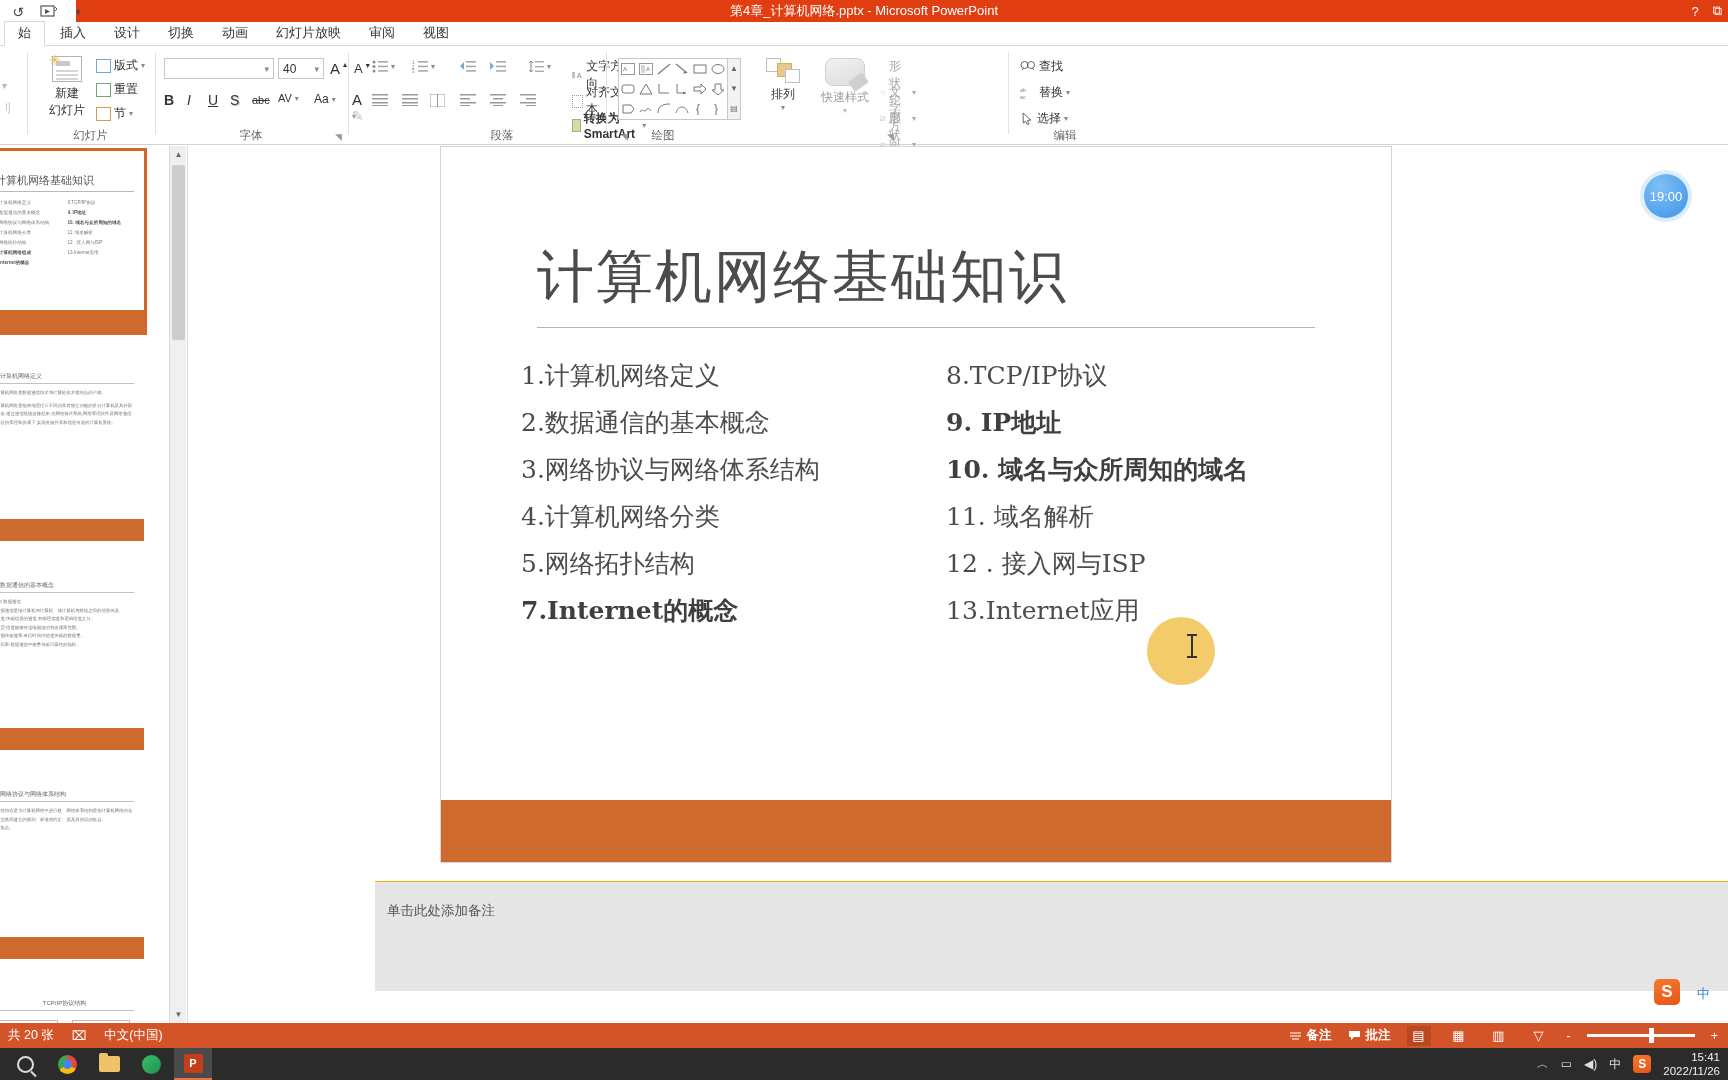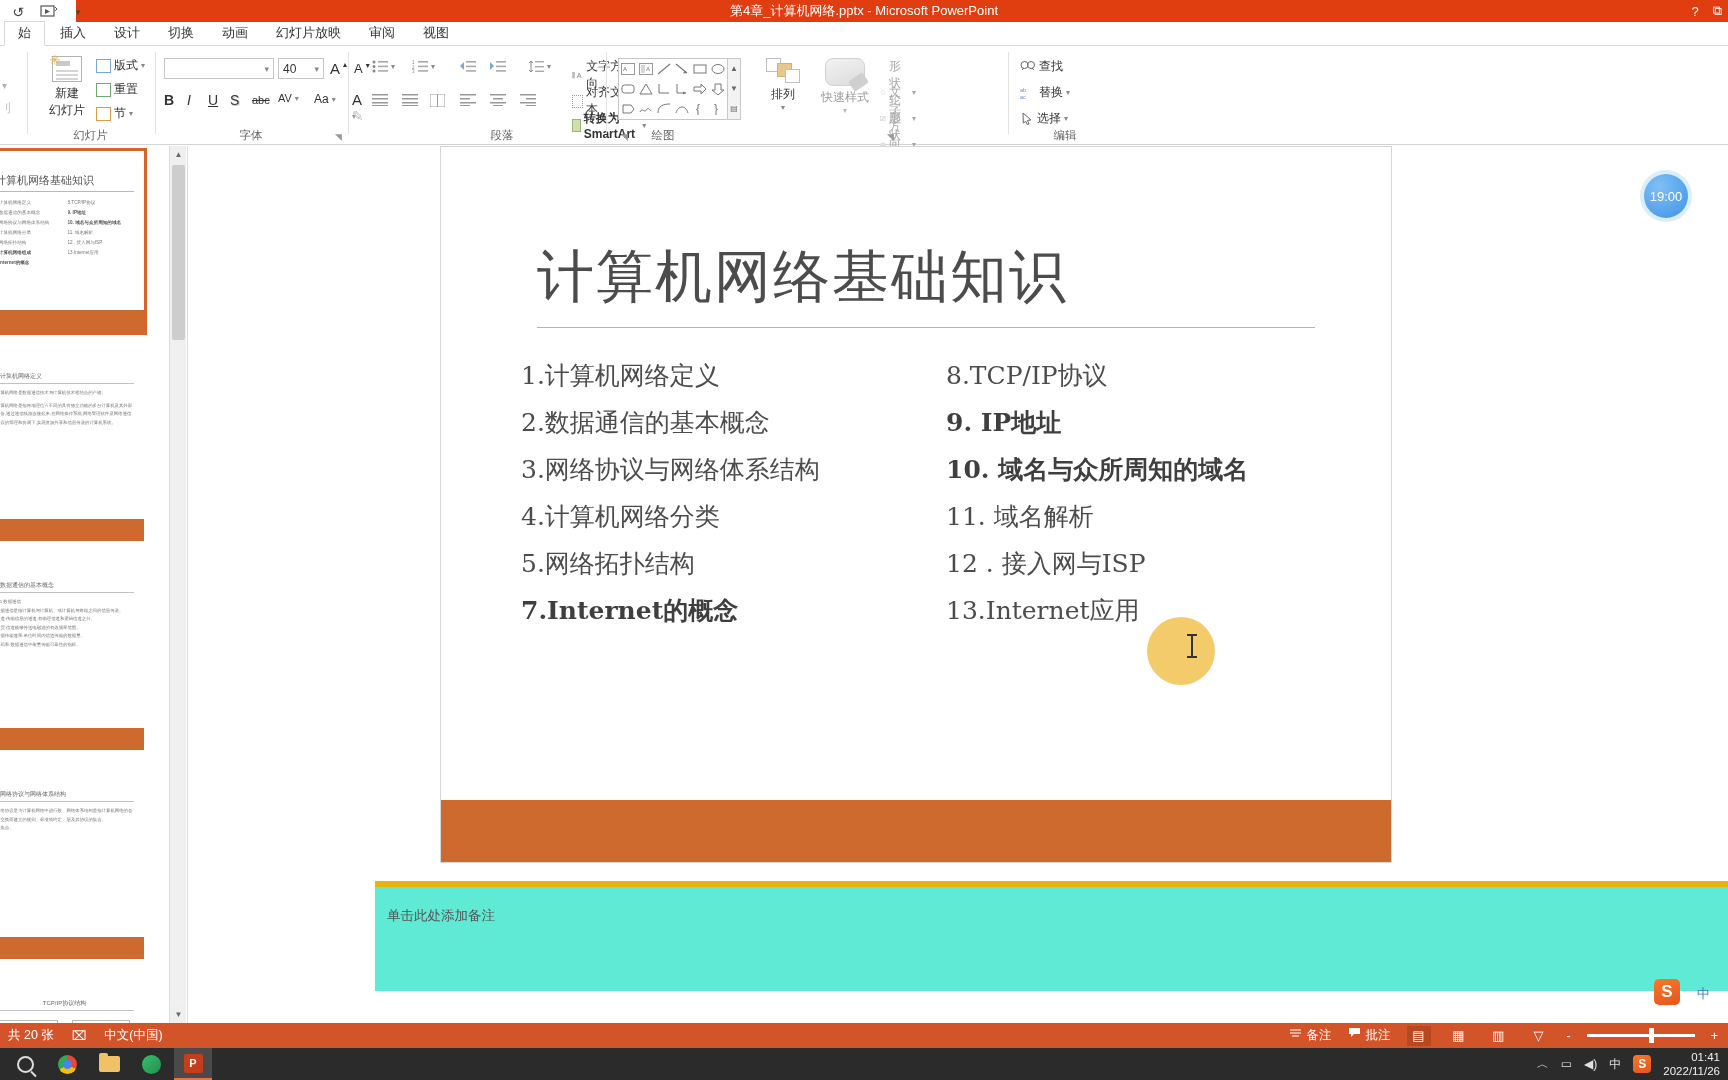--- a/index.html
+++ b/index.html
@@ -173,40 +173,40 @@
 
   .timer {
     position: absolute; right: 40px; top: 28px; width: 44px; height: 44px; border-radius: 50%;
     background: radial-gradient(circle at 35% 28%, #7fc0f5, #3f92e8);
     color: #fff; font-size: 13px; display:flex; align-items:center; justify-content:center;
     box-shadow: 0 0 0 4px rgba(130,190,240,0.28);
   }
 
   .notes {
     position: absolute; left: 187px; top: 735px; right: 0; height: 110px;
-    border-top: 6px solid #eab308; background: #5eead4;
+    border-top: 1px solid #eab308; background: #e5e5e5;
   }
   .notes-text { position: absolute; left: 12px; top: 20px; font-size: 13.5px; color: #555; }
 
   .sogou-ic {
     position: absolute; right: 48px; bottom: 18px; width: 26px; height: 26px;
     border-radius: 5px; background: linear-gradient(160deg,#f57a2b,#e8531a);
     color:#fff; font-size: 17px; font-weight: bold; display:flex; align-items:center; justify-content:center;
   }
   .sogou-txt { position:absolute; right: 18px; bottom: 20px; font-size: 13px; color: #3a7fc1; }
 
   
   .statusbar {
     position: absolute; left: 0; top: 1023px; width: 1728px; height: 25px;
     background: #d4542a; color: #fff; display: flex; align-items: center;
     font-size: 12.5px;
   }
   .sb-left { display:flex; align-items:center; gap: 18px; padding-left: 8px; }
   .sb-right { margin-left: auto; display:flex; align-items:center; gap: 16px; padding-right: 10px; }
-  .sb-item { display:flex; align-items:flex-start; gap: 5px; }
+  .sb-item { display:flex; align-items:center; gap: 5px; font-weight: bold; }
   .viewbtn { width: 24px; height: 20px; display:flex; align-items:center; justify-content:center; font-size: 13px; }
   .viewbtn.active { background: #b8481f; }
   .zoomslider { width: 108px; height: 3px; background: #fff; position: relative; }
   .zoomslider .knob { position:absolute; left: 62px; top: -6px; width: 5px; height: 15px; background: #fff; }
 
   
   .taskbar {
     position: absolute; left: 0; top: 1048px; width: 1728px; height: 32px;
     background: #2b2b2b; display: flex; align-items: center;
   }
@@ -780,19 +780,19 @@
           <span class="ppt-ic">P</span>
         </span>
     </div>
     <div class="tray">
       <span>︿</span>
       <span>▭</span>
       <span>◀)</span>
       <span>中</span>
       <span style="width:18px;height:18px;border-radius:4px;background:linear-gradient(160deg,#f57a2b,#e8531a);color:#fff;font-size:12px;font-weight:bold;display:flex;align-items:center;justify-content:center;">S</span>
       <span class="clock">
-        <div>01:41</div>
+        <div>15:41</div>
         <div>2022/11/26</div>
       </span>
     </div>
   </div>
 
 </div>
 
 </body></html>

